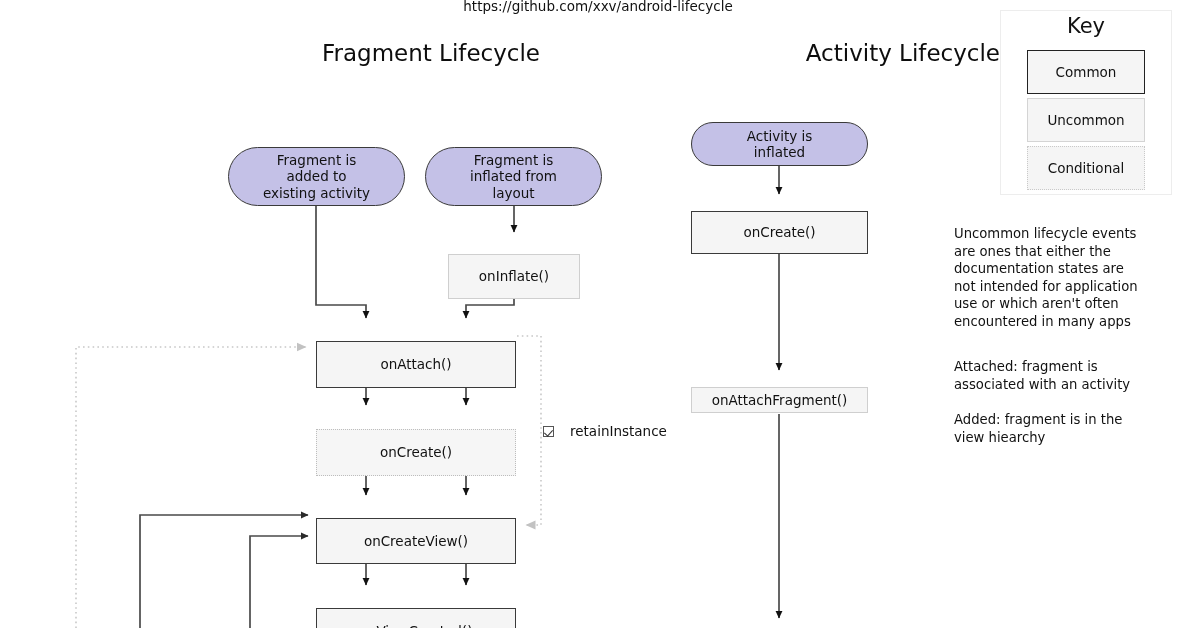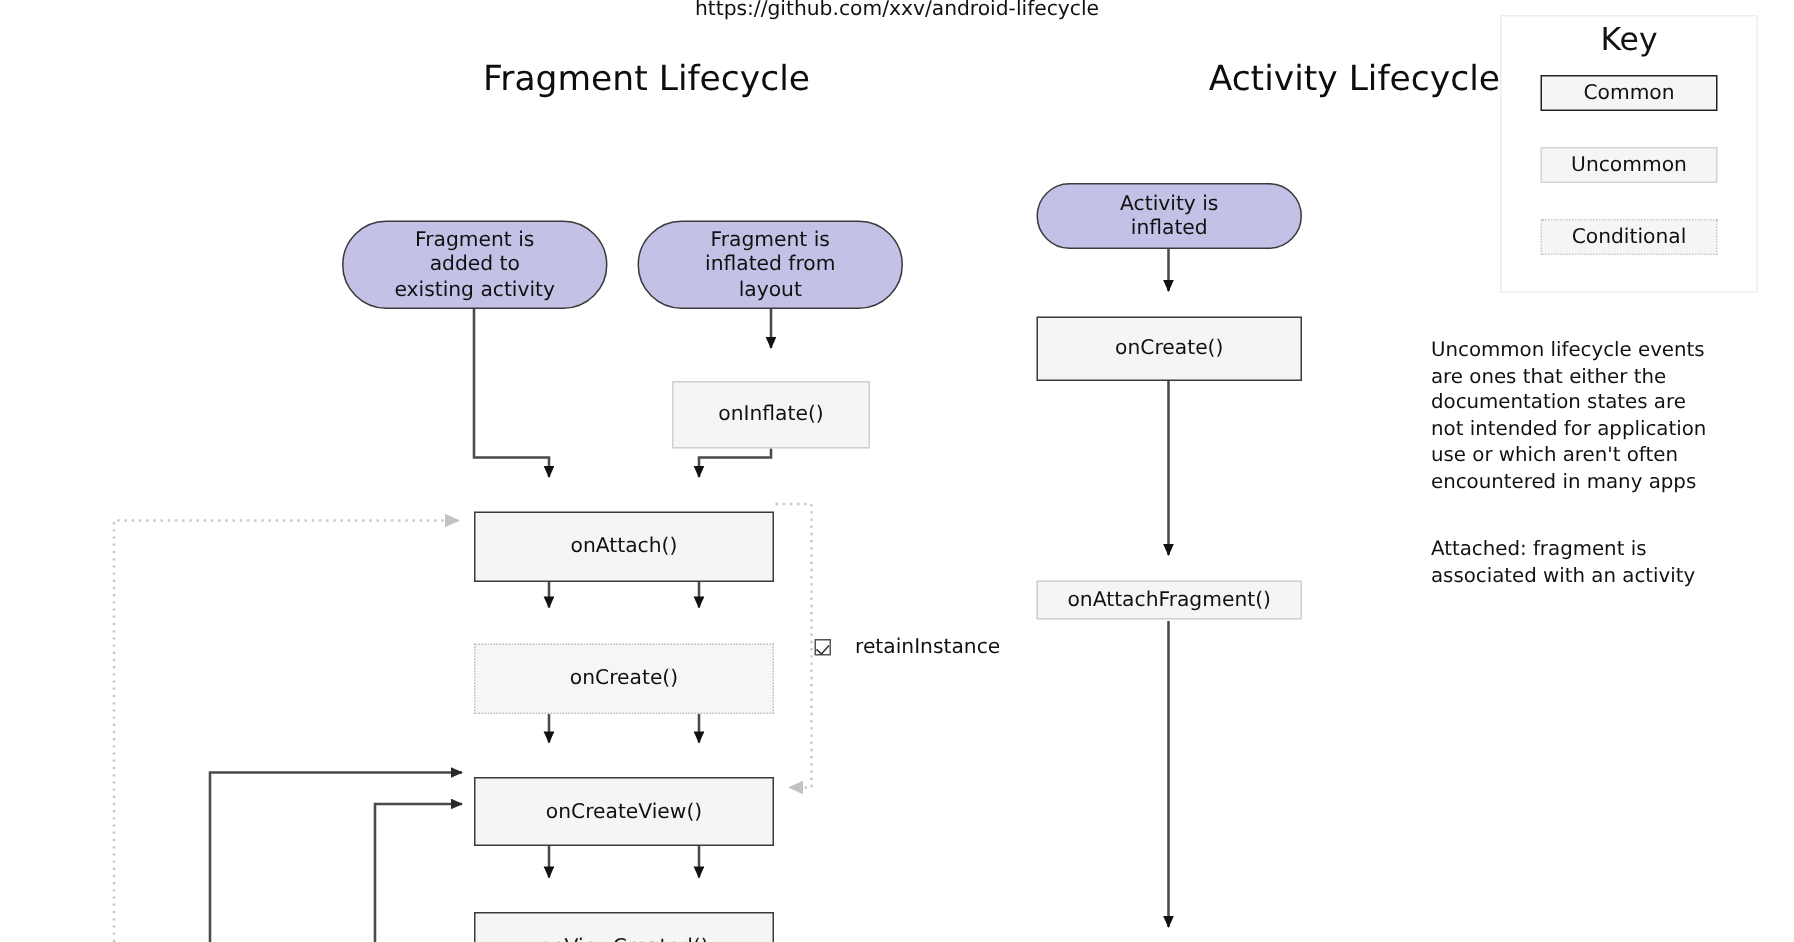--- a/index.html
+++ b/index.html
@@ -28,21 +28,21 @@
   .node.start{
     border:1.6px solid #3a3a3a;background:#c4c1e7;border-radius:999px;
   }
 
   .key-box{
     position:absolute;left:1000px;top:10px;width:172px;height:185px;
     border:1px solid #ededed;background:#ffffff;box-sizing:border-box;
   }
   .key-title{position:absolute;left:1000px;top:14px;width:172px;text-align:center;font-size:21px;color:#111;}
   .key-item{
-    position:absolute;left:1027px;width:118px;height:24px;box-sizing:border-box;
+    position:absolute;left:1027px;width:118px;height:44px;box-sizing:border-box;
     display:flex;align-items:center;justify-content:center;font-size:13.5px;color:#111;
     background:#f5f5f5;
   }
   .key-item.common{top:50px;border:1.8px solid #222;}
   .key-item.uncommon{top:98px;border:1.3px solid #d4d4d4;}
   .key-item.conditional{top:146px;border:1.3px dotted #c9c9c9;}
 
   .note{
     position:absolute;left:954px;font-size:13.2px;line-height:17.6px;color:#111;
     width:190px;
@@ -163,14 +163,15 @@
   <div class="node uncommon" style="left:691px;top:371px;width:177px;height:26px;">onAttachFragment()</div>
 
   <div class="key-box"></div>
   <div class="key-title">Key</div>
   <div class="key-item common">Common</div>
   <div class="key-item uncommon">Uncommon</div>
   <div class="key-item conditional">Conditional</div>
 
   <div class="note" id="note-uncommon">Uncommon lifecycle events are ones that either the documentation states are not intended for application use or which aren't often encountered in many apps</div>
   <div class="note" id="note-attached">Attached: fragment is associated with an activity</div>
+  <div class="note" id="note-added">Added: fragment is in the view hiearchy</div>
 
 </div>
 
 </body></html>

